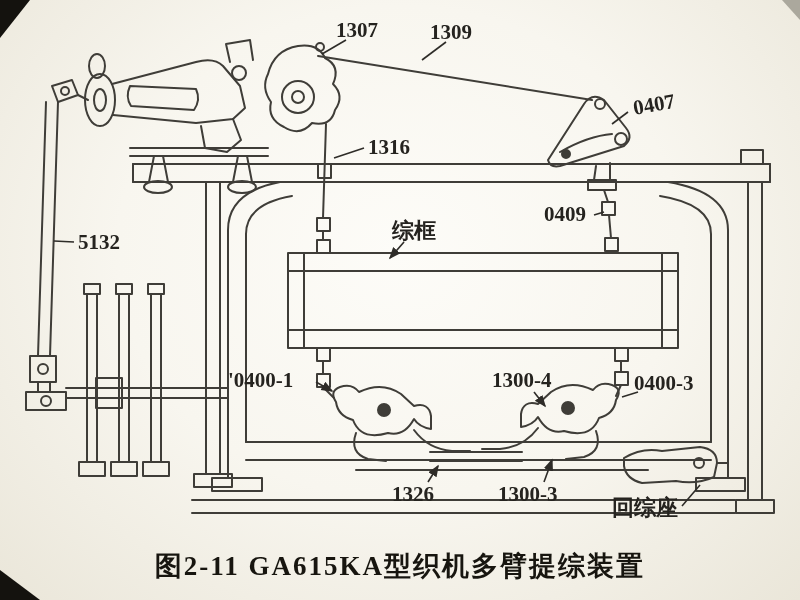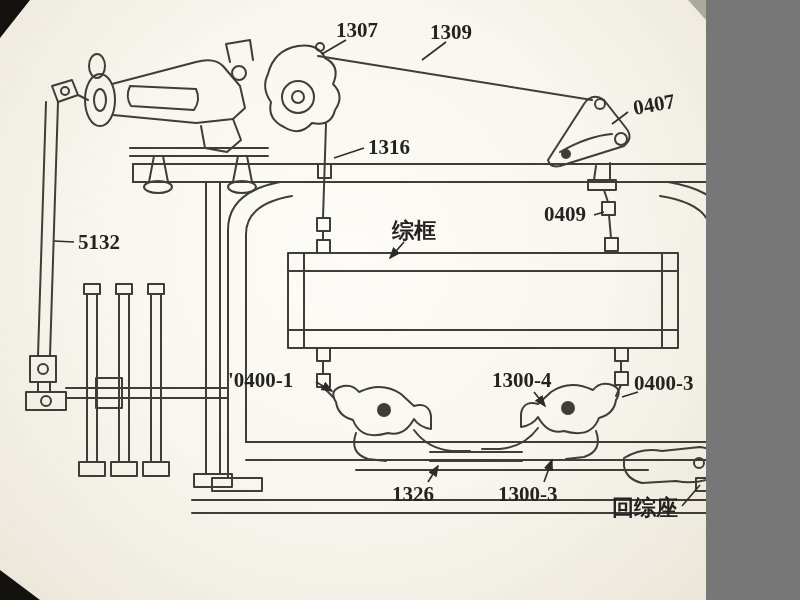--- a/index.html
+++ b/index.html
@@ -1,17 +1,17 @@
 <!DOCTYPE html>
 <html><head>
 <meta charset="utf-8">
 <style>
   html,body{margin:0;padding:0;background:#777;}
   .page{
-    position:relative;width:706px;height:600px;overflow:hidden;
+    position:relative;width:800px;height:600px;overflow:hidden;
     background:radial-gradient(ellipse at 50% 42%, #fdfcf8 0%, #f8f6ef 50%, #eae6d9 100%);
     font-family:"Liberation Sans", sans-serif;
   }
   .diagram-svg{position:absolute;left:0;top:0;}
   .wm{
     position:absolute;left:26px;top:499px;white-space:nowrap;
     font-family:"Liberation Serif","DejaVu Serif",serif;font-weight:700;
     font-size:47px;line-height:1;letter-spacing:3px;color:#e4150b;
     text-shadow:0 0 1px rgba(228,21,11,.55);
   }
@@ -218,17 +218,18 @@
       <text x="228" y="387">'0400-1</text>
       <text x="492" y="387">1300-4</text>
       <text x="634" y="390">0400-3</text>
       <text x="392" y="501">1326</text>
       <text x="498" y="501">1300-3</text>
       <text x="612" y="515" font-size="22">回综座</text>
     </g>
   </svg>
 
 
+  <div class="cap">图2-11  GA615KA型织机多臂提综装置</div>
 
   <div class="corner c-tl"></div>
   <div class="corner c-bl"></div>
   <div class="corner c-tr"></div>
 </div>
 
 </body></html>

